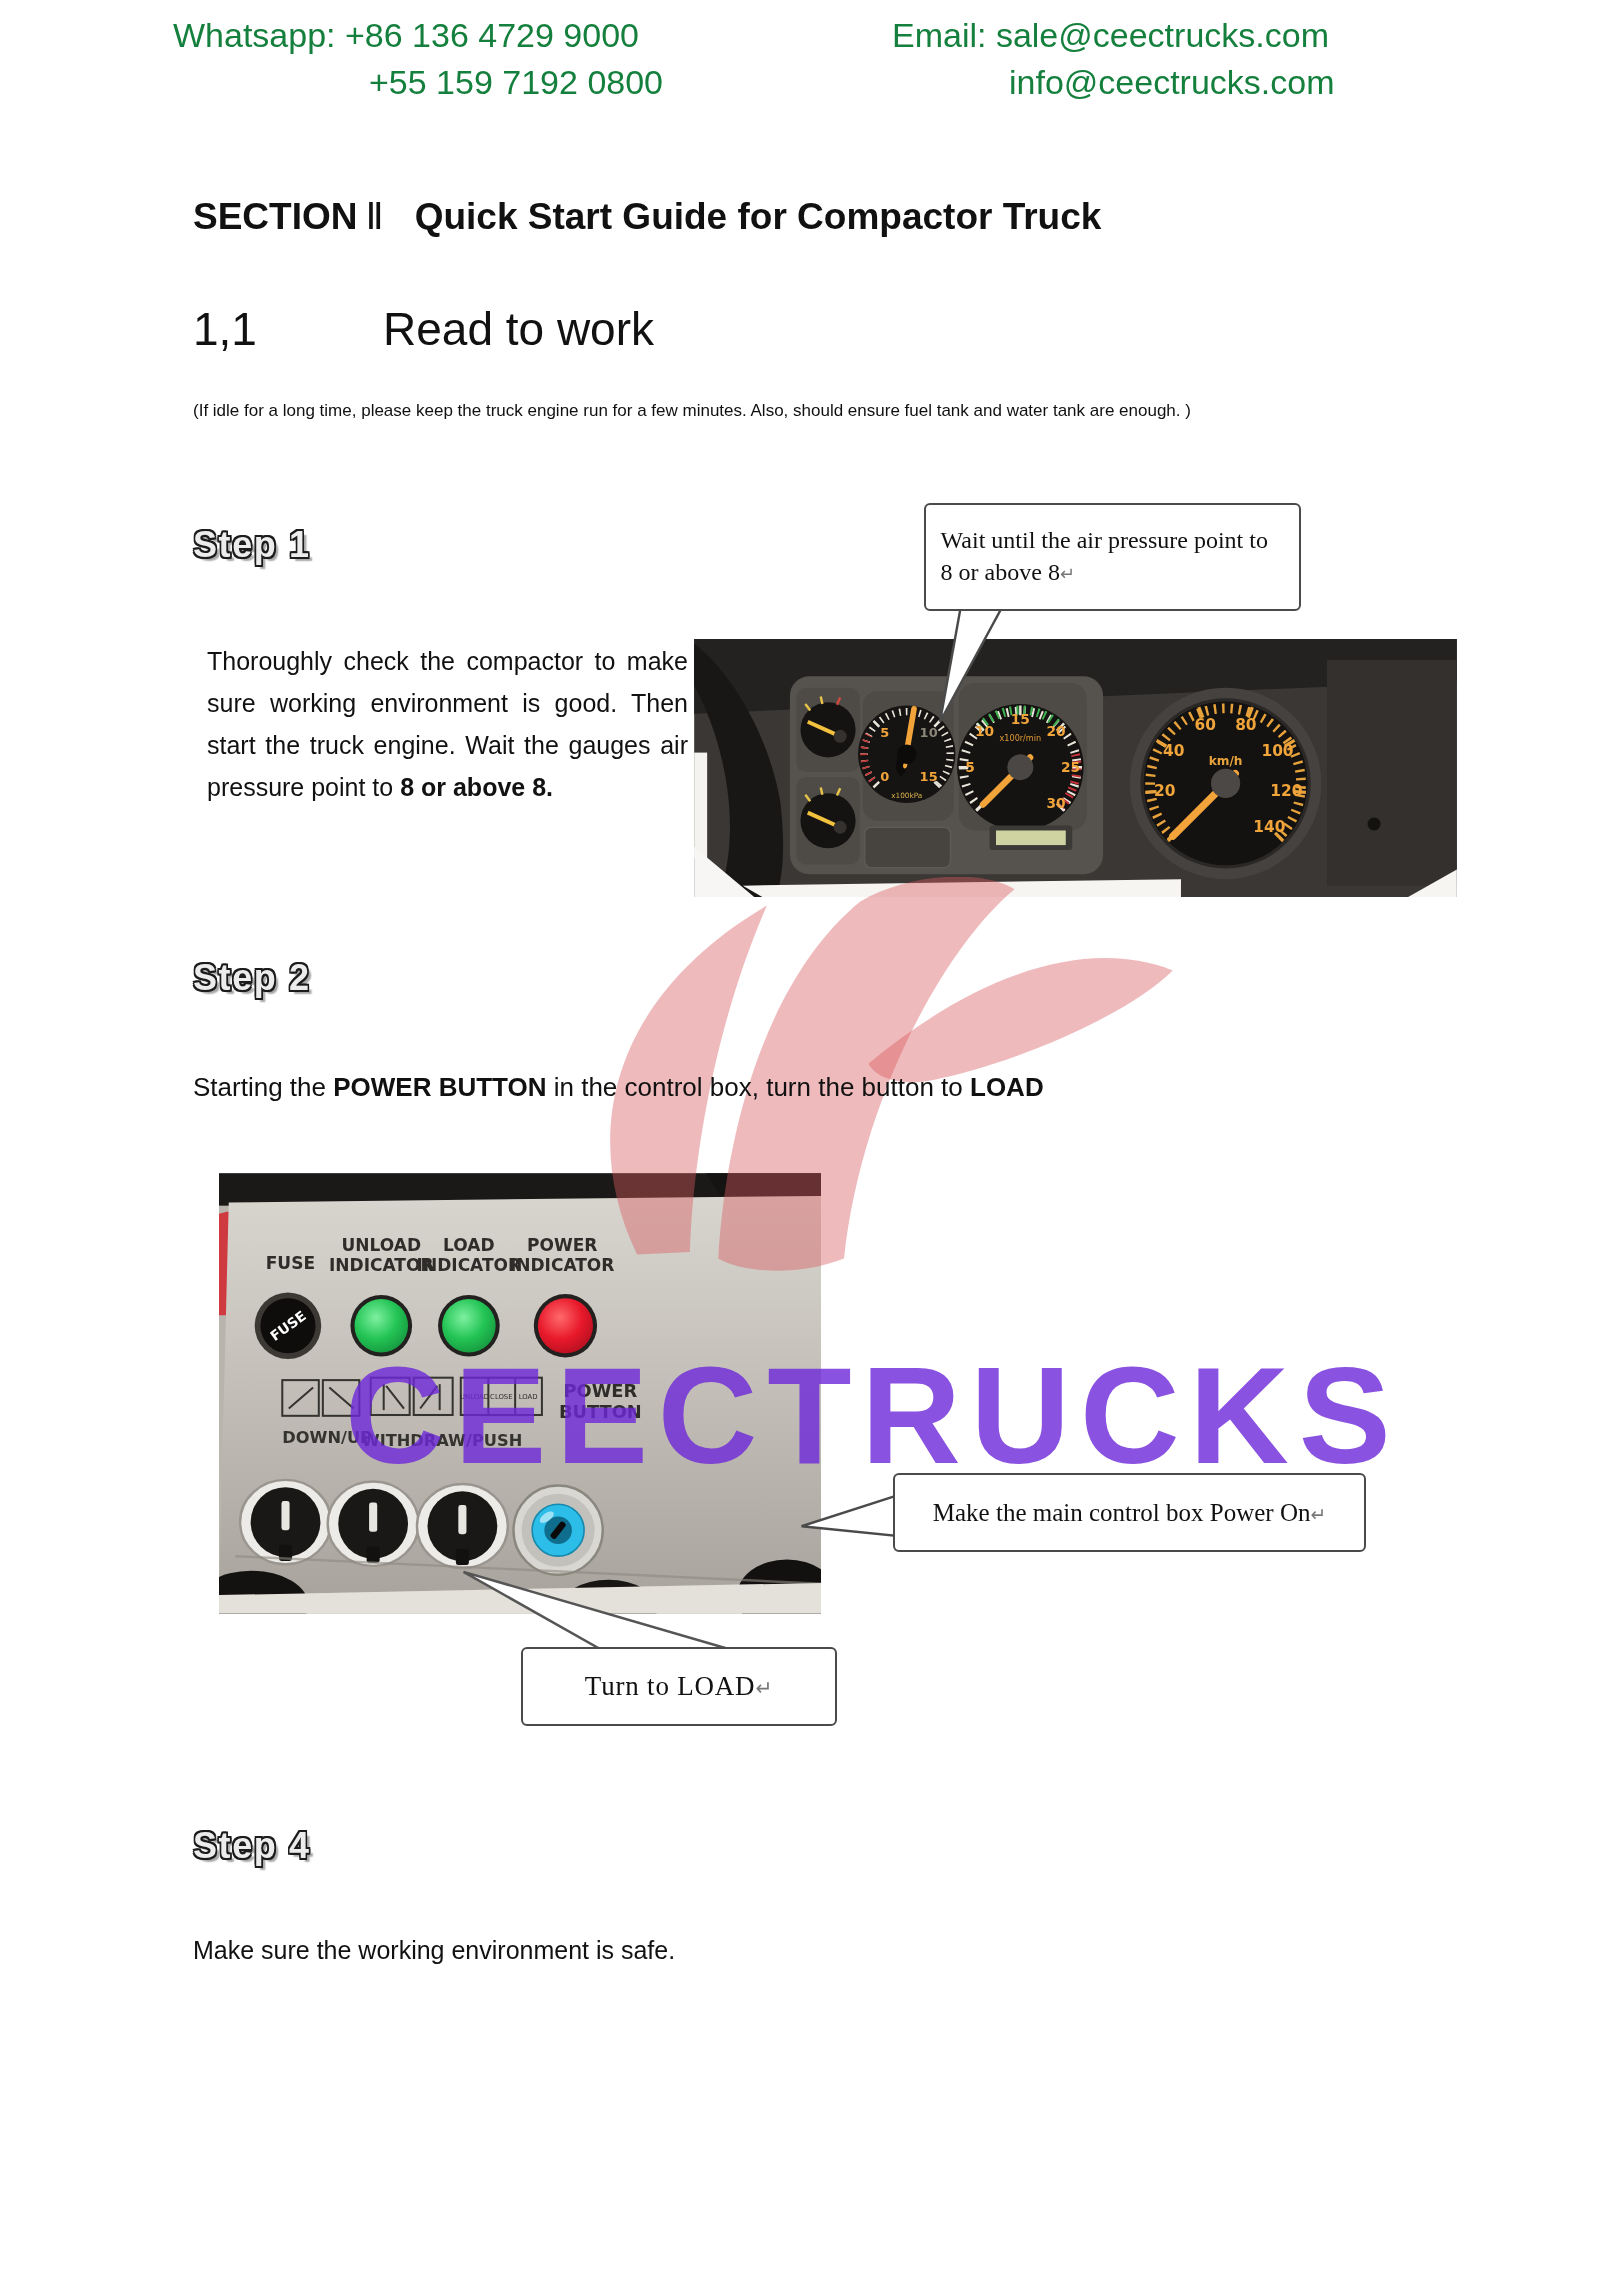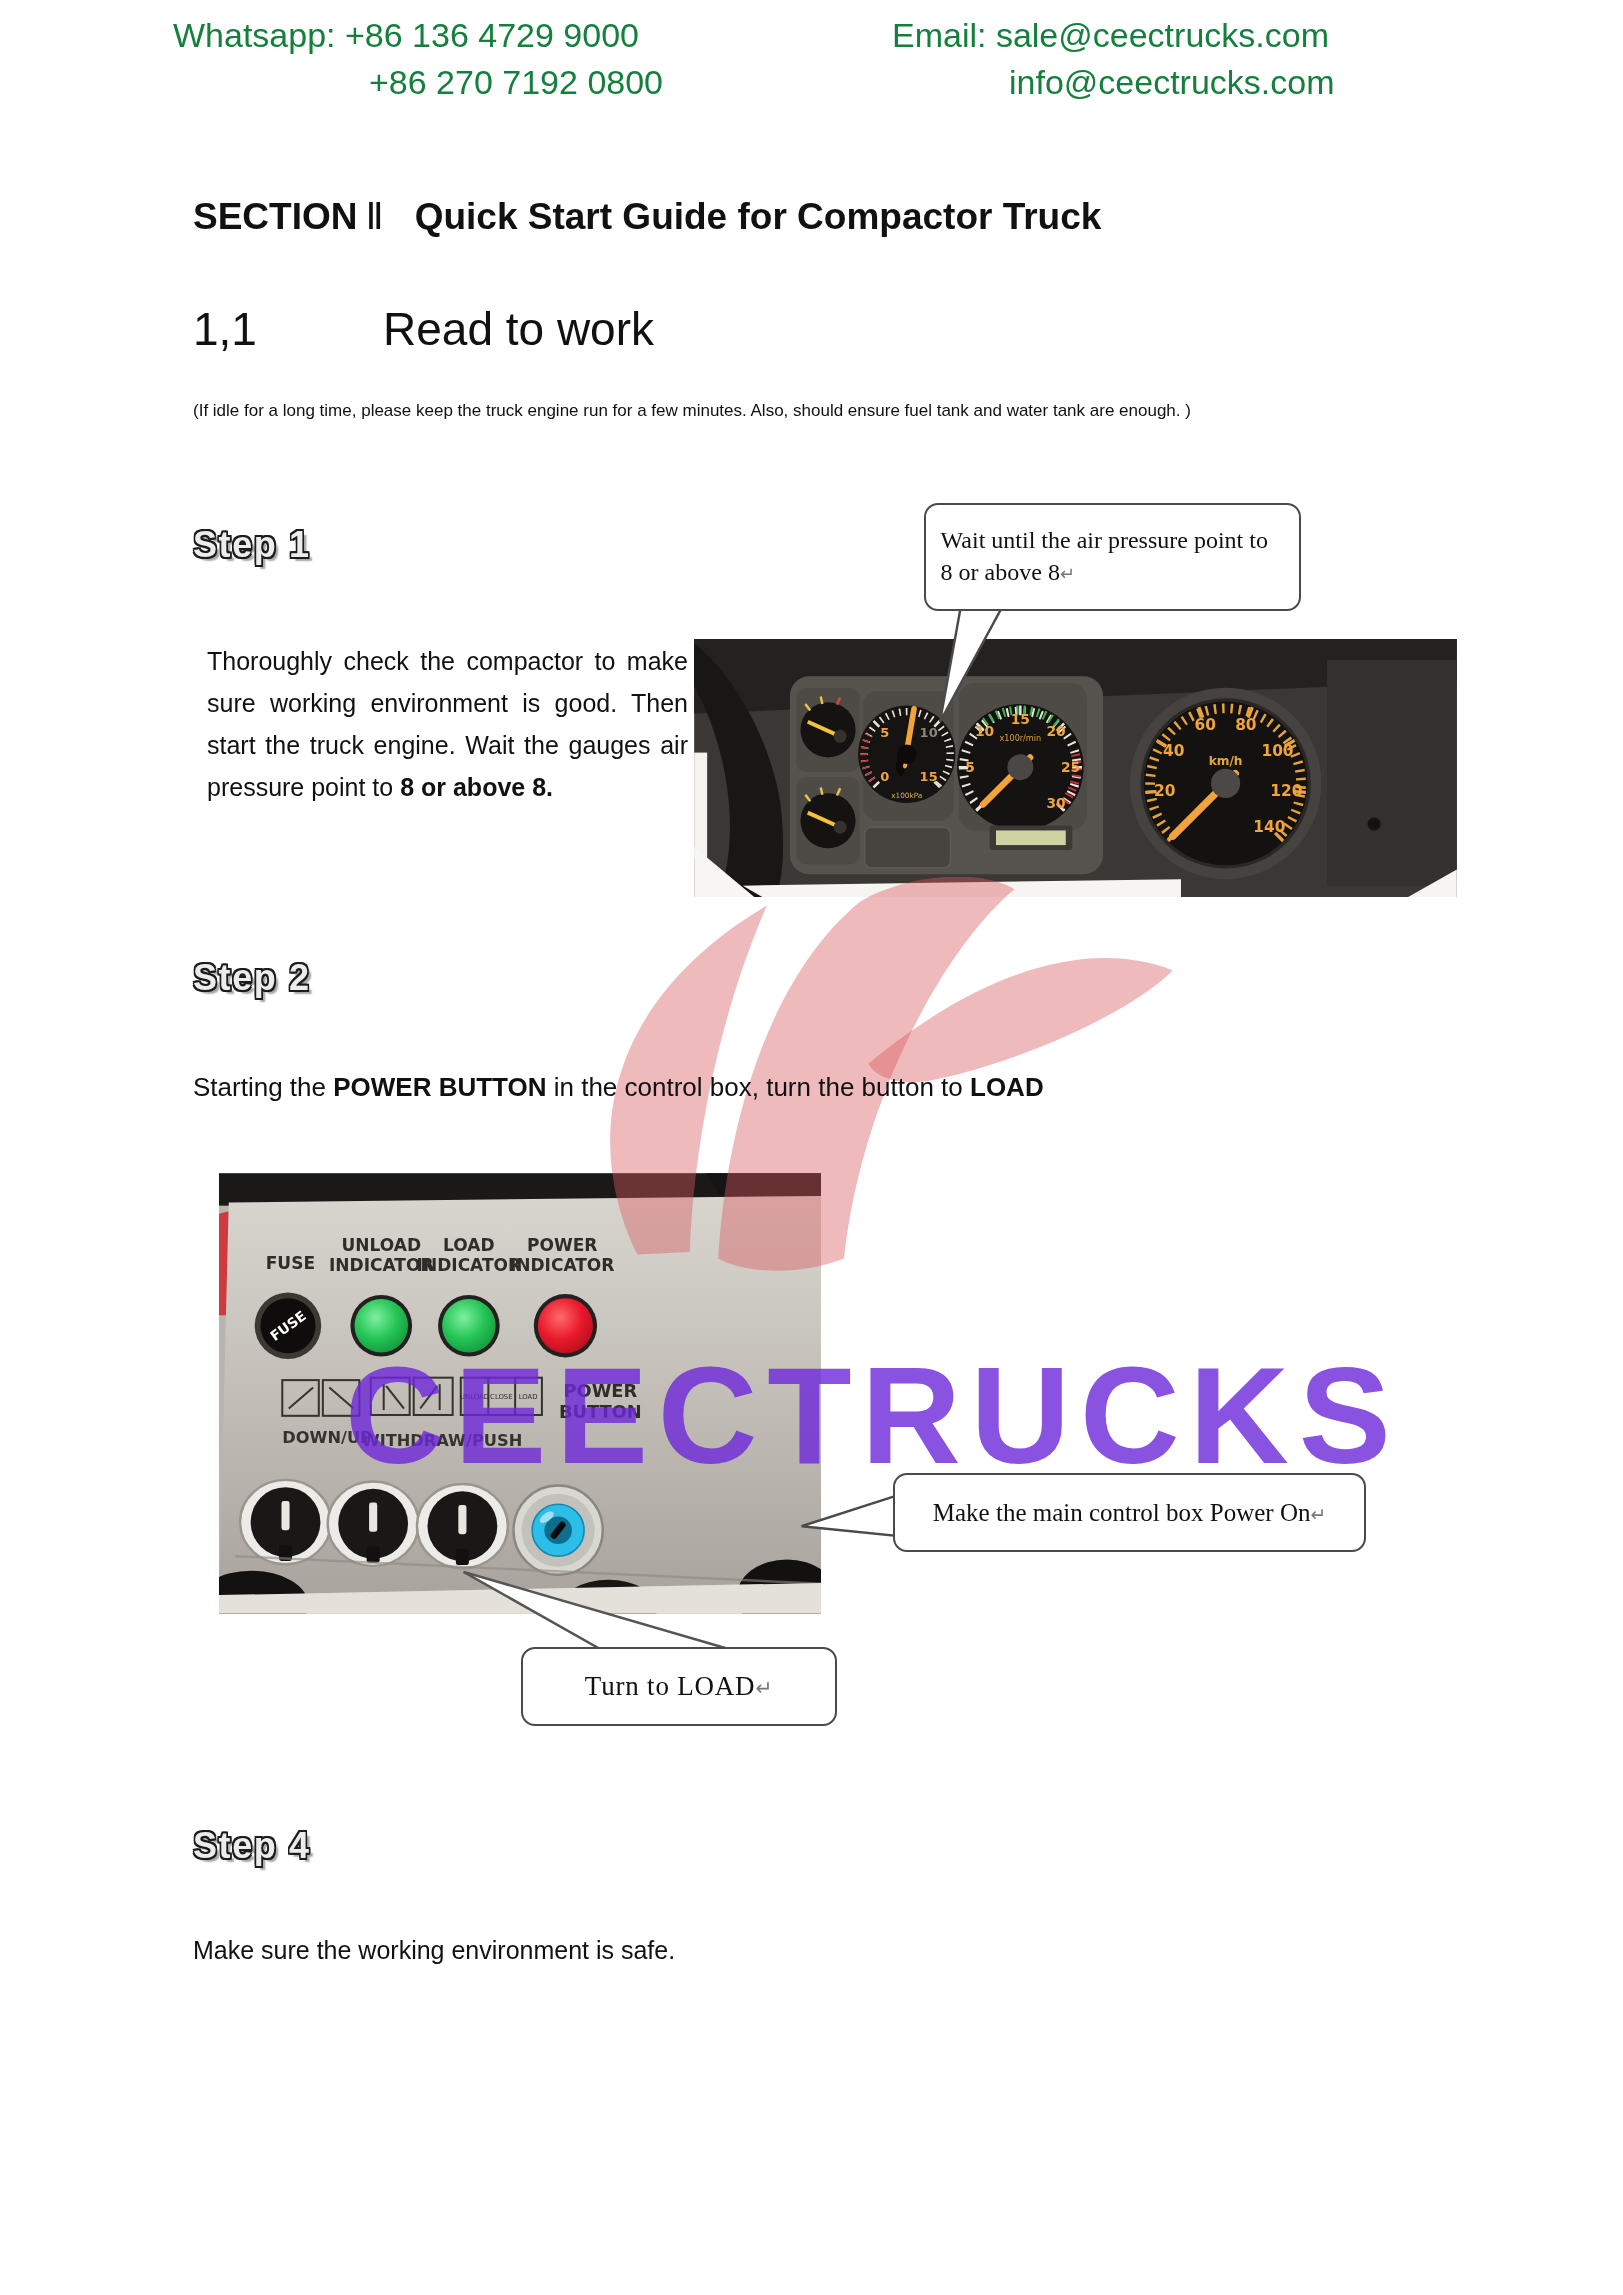--- a/index.html
+++ b/index.html
@@ -18,21 +18,21 @@
   
   .step-label{font-size:36px;font-weight:800;color:#ececec;letter-spacing:1.6px;z-index:7;
     text-shadow:1.6px 0 0 #1c1c1c,-1.6px 0 0 #1c1c1c,0 1.6px 0 #1c1c1c,0 -1.6px 0 #1c1c1c,
                 1.6px 1.6px 0 #1c1c1c,-1.6px -1.6px 0 #1c1c1c,1.6px -1.6px 0 #1c1c1c,-1.6px 1.6px 0 #1c1c1c,
                 4px 4px 1.6px rgba(0,0,0,0.35);}
   .body-text{font-size:25px;line-height:42px;z-index:6;}
   .just{text-align:justify;}
   .b{font-weight:bold;}
   .step2-line{font-size:26px;white-space:nowrap;z-index:7;}
   
-  .callout{background:#fff;border:2.4px solid #4a4a4a;border-radius:14px;z-index:8;
+  .callout{background:#fff;border:2.4px solid #4a4a4a;border-radius:6px;z-index:8;
            font-family:"Liberation Serif",serif;display:flex;align-items:center;}
   .callout .inner{width:100%;}
   .ret{color:#777;font-size:0.75em;}
   .co-air{left:924px;top:503px;width:344px;height:94px;font-size:24px;line-height:32px;padding:4.9px 14.6px;}
   .co-power{left:893px;top:1473px;width:469px;height:75px;font-size:25px;justify-content:center;text-align:center;}
   .co-load{left:521px;top:1647px;width:312px;height:75px;font-size:27px;justify-content:center;text-align:center;letter-spacing:0.8px;}
   .tail{z-index:7;}
   
   .photo{z-index:1;}
   
@@ -44,21 +44,21 @@
           padding:8px 16px 9.7px 4.9px;z-index:2;}
   .step3-body{font-size:25px;z-index:2;}
   svg text{font-family:"DejaVu Sans","Liberation Sans",sans-serif;}
 </style>
 </head>
 <body>
 
 <div class="page">
 
   <div class="abs contact" style="left:173px;top:16px;">Whatsapp: +86 136 4729 9000</div>
-  <div class="abs contact" style="left:369px;top:63px;">+86 270 7192 0800</div>
+  <div class="abs contact" style="left:369px;top:63px;">+55 159 7192 0800</div>
   <div class="abs contact" style="left:892px;top:16px;">Email: sale@ceectrucks.com</div>
   <div class="abs contact" style="left:1009px;top:63px;">info@ceectrucks.com</div>
 
   <div class="abs section-title" style="left:193px;top:195px;">
     <span>SECTION</span><span class="numeral">Ⅱ</span><span>Quick Start Guide for Compactor Truck</span>
   </div>
 
   <div class="abs h11" style="left:193px;top:302px;">
     <span class="num">1,1</span><span>Read to work</span>
   </div>

